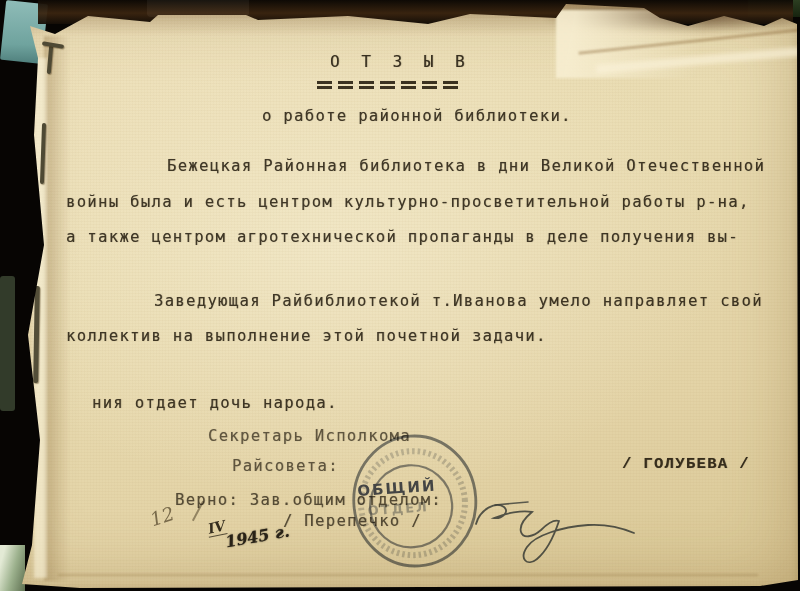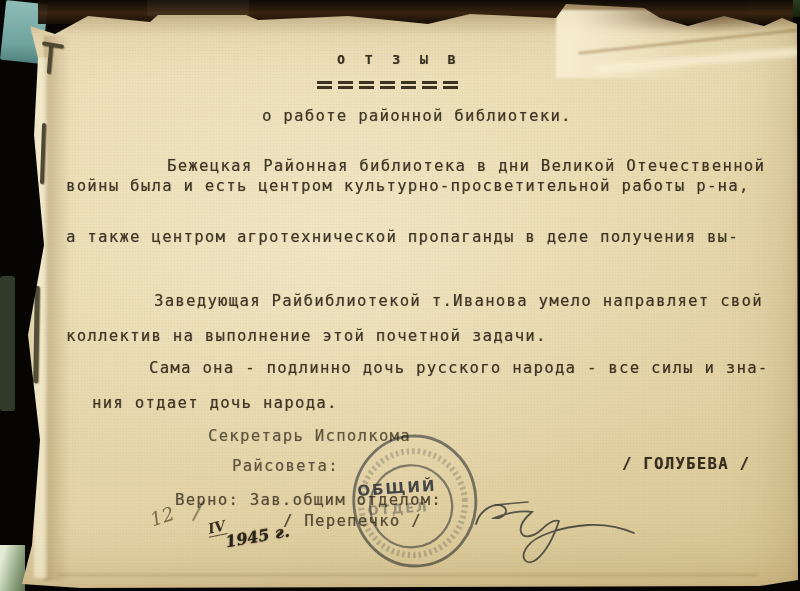--- a/index.html
+++ b/index.html
@@ -37,36 +37,36 @@
   
   .staple{position:absolute;background:#4e4934;border-radius:2px;box-shadow:1px 1px 1px rgba(60,40,10,.4);}
   .staple-1{left:41px;top:123px;width:4px;height:61px;transform:rotate(2deg);}
   .staple-2{left:34px;top:286px;width:5px;height:97px;transform:rotate(1deg);background:#534e38;}
   .mark-v{left:48px;top:45px;width:4px;height:29px;transform:rotate(5deg);}
   .mark-h{left:42px;top:43px;width:22px;height:4px;transform:rotate(9deg);}
 
   
   .tw{position:absolute;font-size:15.5px;letter-spacing:1.35px;color:#443e33;white-space:pre;
       text-shadow:.4px .4px .7px rgba(68,62,51,.55);mix-blend-mode:multiply;}
-  .t-title{left:337px;top:52px;font-size:13px;letter-spacing:6px;font-weight:bold;color:#3d372c;}
+  .t-title{left:330px;top:52px;font-size:16px;letter-spacing:6px;font-weight:normal;color:#3d372c;}
   .t-underline{position:absolute;left:317px;top:81px;width:143px;height:9px;mix-blend-mode:multiply;}
   .t-underline .bar{height:2.6px;background:repeating-linear-gradient(90deg,#40392d 0 15px,rgba(0,0,0,0) 15px 21px);}
   .t-underline .bar+.bar{margin-top:2.6px;}
   .t-subtitle{left:214px;top:107px;margin-left:48px;}
   .t-p1l1{left:167px;top:157px;}
-  .t-p1l2{left:66px;top:177px;}
+  .t-p1l2{left:66px;top:193px;}
   .t-p1l3{left:66px;top:228px;}
   .t-p1l4{left:61px;top:259px;}
   .t-p2l1{left:154px;top:292px;}
   .t-p2l2{left:66px;top:327px;}
   .t-p3l1{left:149px;top:359px;}
   .t-p3l2{left:92px;top:394px;}
   .t-sig1{left:208px;top:427px;opacity:.8;}
   .t-sig2{left:232px;top:457px;opacity:.8;}
-  .t-gol{left:622px;top:455px;font-weight:bold;color:#3e382d;}
+  .t-gol{left:622px;top:455px;font-weight:bold;color:#3e382d;font-family:Liberation Mono, monospace;}
   .t-verno{left:175px;top:491px;opacity:.85;}
   .t-per{left:283px;top:512px;opacity:.85;}
 
   
   .stamp{position:absolute;left:335px;top:424px;width:160px;height:160px;mix-blend-mode:multiply;opacity:.9;transform:rotate(-4deg);}
   .stamp text{font-family:"DejaVu Sans","Liberation Sans",sans-serif;font-weight:bold;fill:#39415a;}
 
   
   .hw{position:absolute;font-family:"DejaVu Serif","Liberation Serif",serif;font-style:italic;mix-blend-mode:multiply;}
   .hw-day{left:150px;top:505px;font-size:19px;color:#6b6250;transform:rotate(-18deg);opacity:.8;}
@@ -108,21 +108,20 @@
         <div class="bar"></div>
         <div class="bar"></div>
       </div>
     <div class="tw t-subtitle">о работе районной библиотеки.</div>
 
     <div class="tw t-p1l1">Бежецкая Районная библиотека в дни Великой Отечественной</div>
     <div class="tw t-p1l2">войны была и есть центром культурно-просветительной работы р-на,</div>
     <div class="tw t-p1l3">а также центром агротехнической пропаганды в деле получения вы-</div>
     <div class="tw t-p2l1">Заведующая Райбиблиотекой т.Иванова умело направляет свой</div>
     <div class="tw t-p2l2">коллектив на выполнение этой почетной задачи.</div>
-    <div class="tw t-p3l1">Сама она - подлинно дочь русского народа - все силы и зна-</div>
     <div class="tw t-p3l2">ния отдает дочь народа.</div>
 
     <div class="tw t-sig1">Секретарь Исполкома</div>
     <div class="tw t-sig2">Райсовета:</div>
     <div class="tw t-gol">/ ГОЛУБЕВА /</div>
     <div class="tw t-verno">Верно: Зав.общим отделом:</div>
     <div class="tw t-per">/ Перепечко /</div>
 
     <svg class="stamp" viewBox="0 0 160 160">
       <ellipse cx="80" cy="77" rx="61" ry="65" fill="none" stroke="#3c4456" stroke-width="2.8" opacity=".7"></ellipse>

